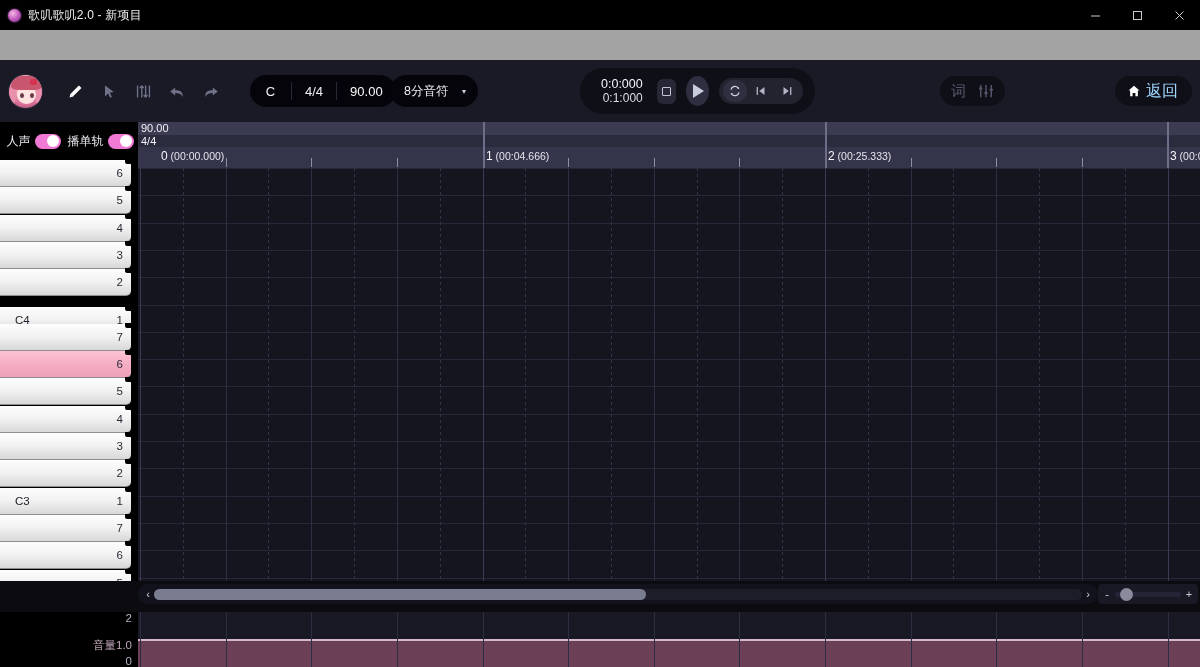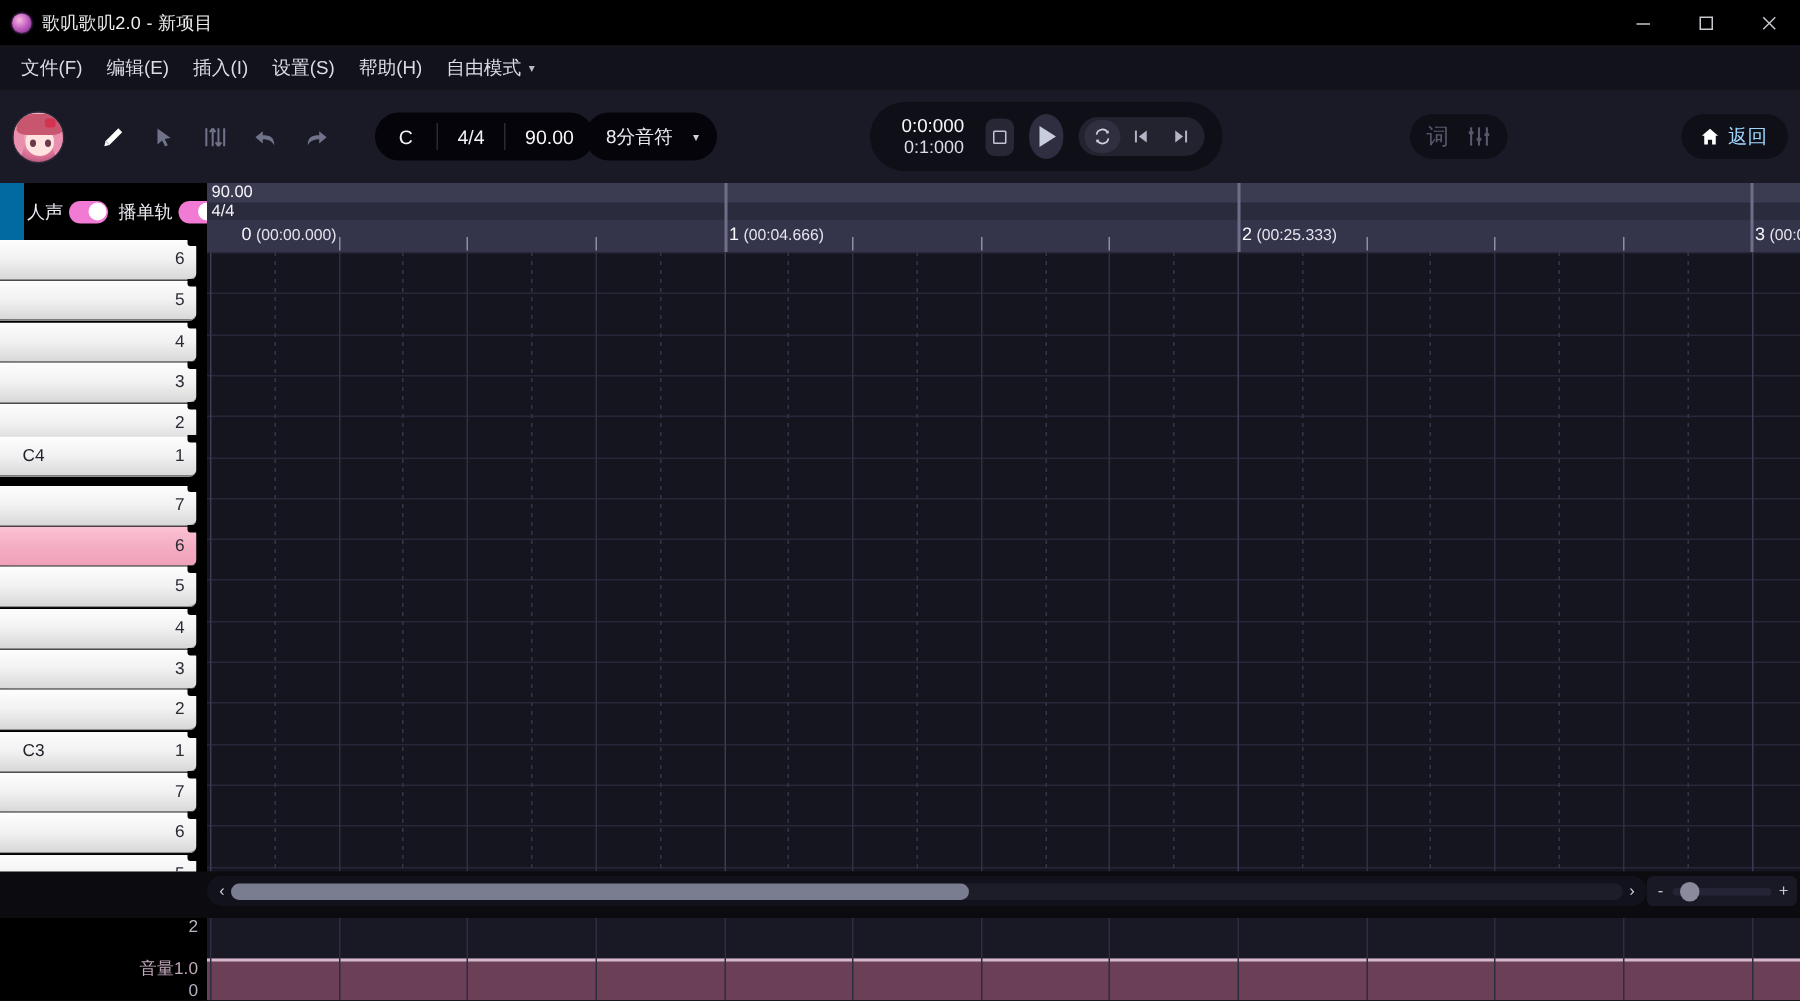--- a/index.html
+++ b/index.html
@@ -3,21 +3,21 @@
 <meta charset="utf-8">
 <style>
   * { box-sizing: border-box; margin: 0; padding: 0; }
   html, body {
     width: 1200px; height: 667px; overflow: hidden;
     background: #0b0b10;
     font-family: "Liberation Sans", "DejaVu Sans", sans-serif;
     color: #e8e8ef;
     -webkit-font-smoothing: antialiased;
   }
-  #app { position: relative; width: 1200px; height: 495px; background: #0369a1; padding-left: 40px; }
+  #app { position: relative; width: 1200px; height: 495px; background: #a3a3a3; padding-left: 40px; }
 
   
   .titlebar {
     position: absolute; left: 0; top: 0; width: 1200px; height: 30px;
     background: #000; display: flex; align-items: center;
   }
   .title-left { display: flex; align-items: center; gap: 7px; padding-left: 8px; }
   .app-logo {
     width: 13px; height: 13px; border-radius: 50%;
     background: radial-gradient(circle at 38% 34%, #f7b6e2 0%, #c45fc0 48%, #6c2a83 100%);
@@ -125,26 +125,26 @@
 
   .rightpanel { position: absolute; left: 940px; top: 76px; height: 30px; background: #0f0f18;
     border-radius: 15px; display: flex; align-items: center; padding: 0 11px; gap: 12px; }
   .rp-icon { color: #575a6e; font-size: 15px; display: flex; align-items: center; }
 
   .backbtn {
     position: absolute; right: 8px; top: 76px; height: 30px; background: #0f0f18;
     border-radius: 15px; display: flex; align-items: center; gap: 5px; padding: 0 14px 0 12px;
   }
   .backbtn .home { color: #ffffff; display: flex; }
-  .backbtn .blbl { font-size: 13px; color: #9fd8ff; font-family: Liberation Serif, serif; }
+  .backbtn .blbl { font-size: 16px; color: #9fd8ff; font-family: Liberation Serif, serif; }
 
   
   .togglestrip {
-    position: absolute; left: 16px; top: 122px; width: 138px; height: 38px;
-    background: #000; display: flex; align-items: center; gap: 7px; padding-left: 2px;
+    position: absolute; left: 0; top: 122px; width: 138px; height: 38px;
+    background: #000; display: flex; align-items: center; gap: 7px; padding-left: 2px; justify-content: center;
   }
   .tg { display: flex; align-items: center; gap: 4px; }
   .tg .tlbl { font-size: 12px; color: #ececf4; }
   .sw { width: 26px; height: 15px; border-radius: 8px; background: #f07ad4; position: relative; }
   .sw .knob { position: absolute; right: 1.5px; top: 1.5px; width: 12px; height: 12px; border-radius: 50%; background: #fff; }
 
   
   .pianocol {
     position: absolute; left: 0; top: 160px; width: 138px; height: 421px;
     background: #000; overflow: hidden;
@@ -249,28 +249,20 @@
       </div>
       <div class="winbtn">
         <svg width="11" height="11" viewBox="0 0 11 11">
             <line x1="1.5" y1="1.5" x2="9.5" y2="9.5" stroke="#c9c9d2" stroke-width="1"></line>
             <line x1="9.5" y1="1.5" x2="1.5" y2="9.5" stroke="#c9c9d2" stroke-width="1"></line>
           </svg>
       </div>
     </div>
   </div>
 
-  <div class="menubar">
-    <div class="menuitem">文件(F)</div>
-    <div class="menuitem">编辑(E)</div>
-    <div class="menuitem">插入(I)</div>
-    <div class="menuitem">设置(S)</div>
-    <div class="menuitem">帮助(H)</div>
-    <div class="menuitem"><span>自由模式</span><span class="caret">▾</span></div>
-  </div>
 
   <div class="toolbar"></div>
 
   <div class="avatar">
     <div class="hair-side l"></div>
     <div class="hair-side r"></div>
     <div class="face"></div>
     <div class="hair-top"></div>
     <div class="bow"></div>
     <div class="eye l"></div>
@@ -407,21 +399,21 @@
         <span class="tab"></span>
       </div>
       <div class="pkey" style="top: 81.9px;">
         <span class="num">3</span>
         <span class="tab"></span>
       </div>
       <div class="pkey" style="top: 109.2px;">
         <span class="num">2</span>
         <span class="tab"></span>
       </div>
-      <div class="pkey" style="top: 131px;">
+      <div class="pkey" style="top: 147px;">
         <span class="note">C4</span>
         <span class="num">1</span>
         <span class="tab"></span>
       </div>
       <div class="pkey" style="top: 163.8px;">
         <span class="num">7</span>
         <span class="tab"></span>
       </div>
       <div class="pkey hl" style="top: 191.1px;">
         <span class="num">6</span>

